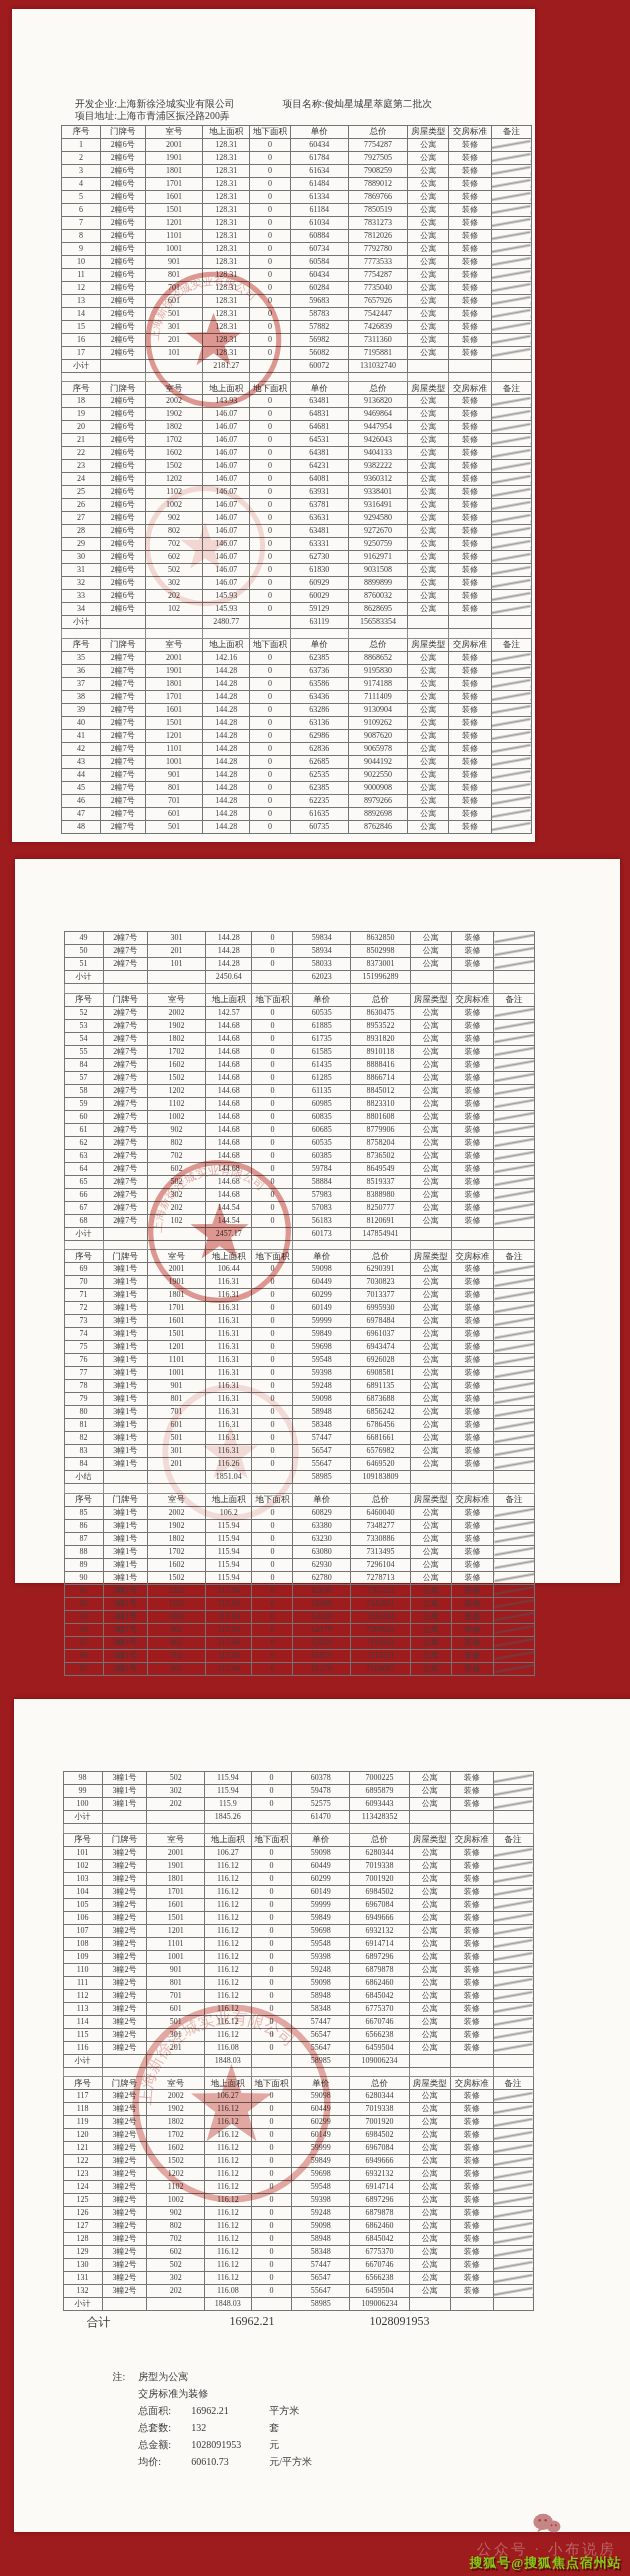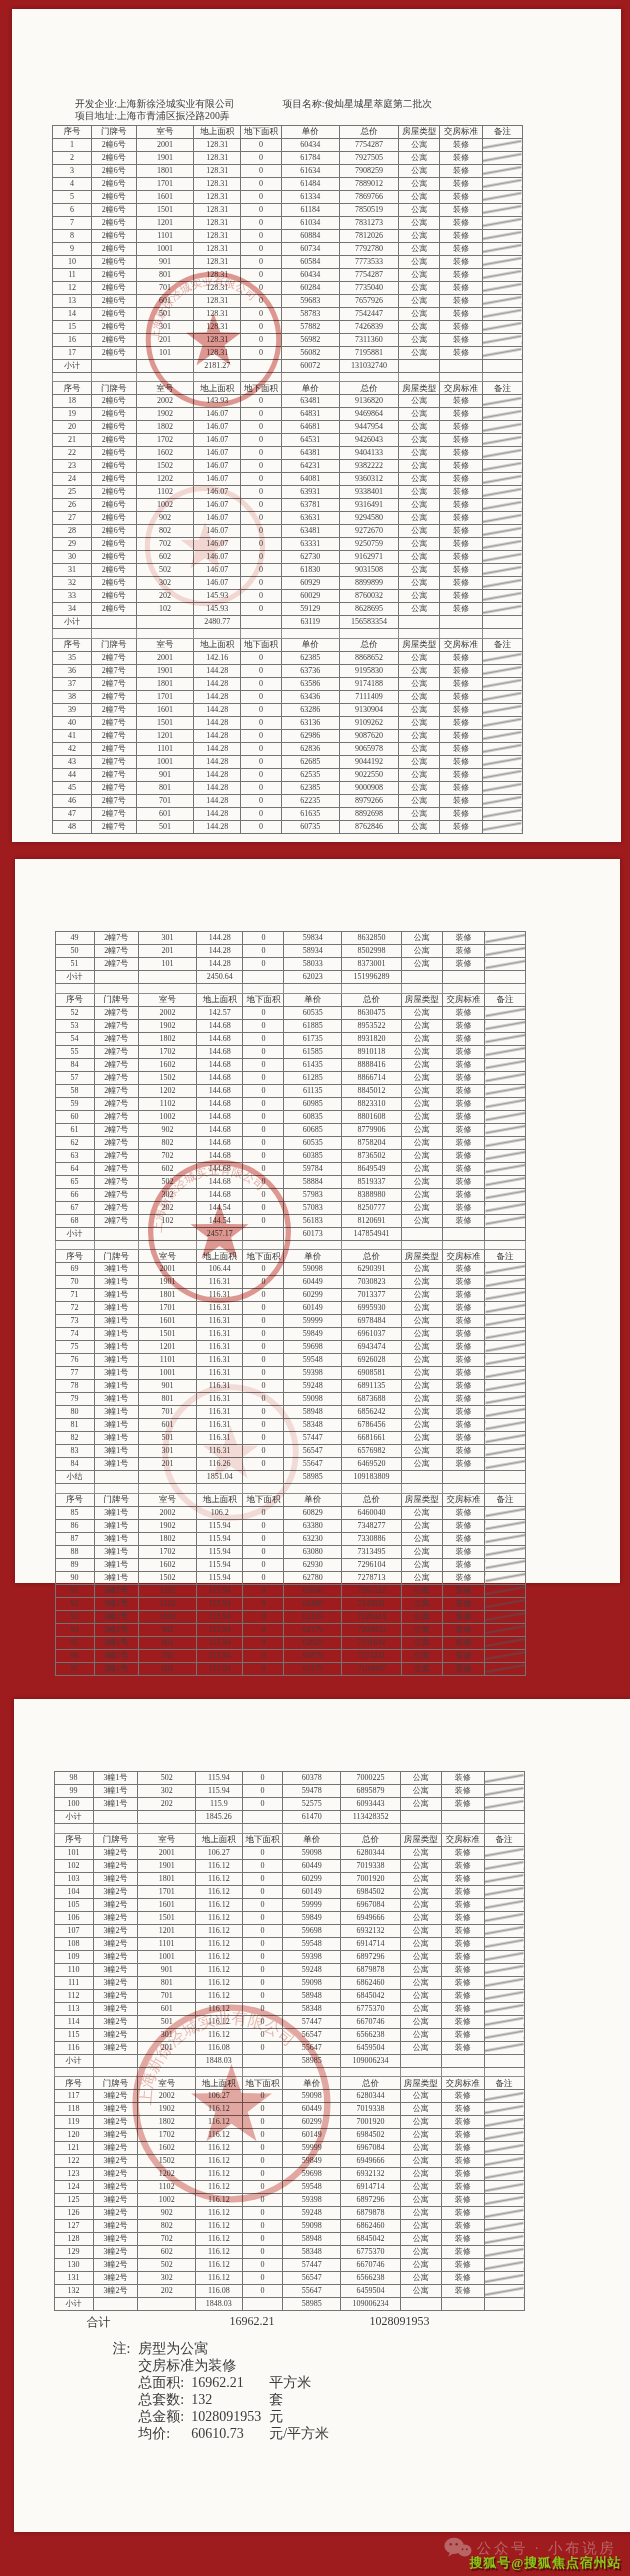--- a/index.html
+++ b/index.html
@@ -9,59 +9,59 @@
     font-family:"Liberation Serif","DejaVu Serif",serif;
   }
   .page{
     position:absolute;background:#fbfaf6;
     box-shadow:0 0 4.3px rgba(40,0,0,.35);
   }
   .info{position:absolute;top:89px;left:63px;font-size:9.8px;color:#3a3a3a;white-space:nowrap;}
   .info-line{display:flex;gap:48px;line-height:12.8px;}
   table.tbl{
     border-collapse:collapse;table-layout:fixed;position:absolute;
-    width:471px;left:40px;
+    width:471px;left:49px;
   }
   .t1{top:116px;}
   .t2{top:72px;}
   .t3{top:72px;}
   td{
     border:0.9px solid #747474;height:12px;padding:0 0.9px;
     text-align:center;font-size:8px;line-height:1;color:#3d3d3d;
     overflow:hidden;white-space:nowrap;
   }
   tr.hd td{font-size:8.5px;color:#2f2f2f;}
   tr.sp td{height:8.5px;border-color:#8d8d8d;}
   td.rm{
     background:linear-gradient(170deg, transparent 42%, rgba(85,85,85,.55) 47%, rgba(85,85,85,.55) 53%, transparent 58%);
   }
   .stamp{position:absolute;mix-blend-mode:multiply;pointer-events:none;}
   .grand{position:absolute;top:615px;left:49px;width:471px;height:13.6px;font-size:12px;color:#3a3a3a;}
   .g-label{position:absolute;left:24px;}
   .g-area{position:absolute;left:167px;}
   .g-total{position:absolute;left:307px;}
-  .notes{position:absolute;left:99px;top:641px;font-size:14px;line-height:17px;color:#3a3a3a;white-space:nowrap;}
+  .notes{position:absolute;left:99px;top:669px;font-size:10px;line-height:17px;color:#3a3a3a;white-space:nowrap;}
   .n-prefix{display:inline-block;width:25.6px;}
   .n-label{display:inline-block;min-width:53px;}
   .n-value{display:inline-block;min-width:78px;}
   .wm-pub{
     position:absolute;right:13.6px;bottom:17px;
     color:#bd7273;opacity:.85;font-size:14.5px;letter-spacing:2.6px;
-    display:flex;align-items:center;gap:5px;white-space:nowrap;
+    display:flex;align-items:center;gap:5px;white-space:nowrap;flex-direction:column;
   }
   .wm-sohu{
     position:absolute;right:8.5px;bottom:4.3px;
     color:#84cc16;font-weight:bold;font-size:13px;letter-spacing:0.9px;
     text-shadow:1.7px 1.7px 0.9px rgba(70,5,5,.85);white-space:nowrap;
   }
 </style>
 </head>
 <body>
 
-<div class="page" style="left:12px;top:8.5px;width:609px;height:833px">
+<div class="page" style="left:12px;top:8.5px;width:523px;height:833px">
   <div class="info">
     <div class="info-line">
       <span>开发企业:上海新徐泾城实业有限公司</span>
       <span>项目名称:俊灿星城星萃庭第二批次</span>
     </div>
     <div class="info-line">
       <span>项目地址:上海市青浦区振泾路200弄</span>
     </div>
   </div>
   <table class="tbl t1">

